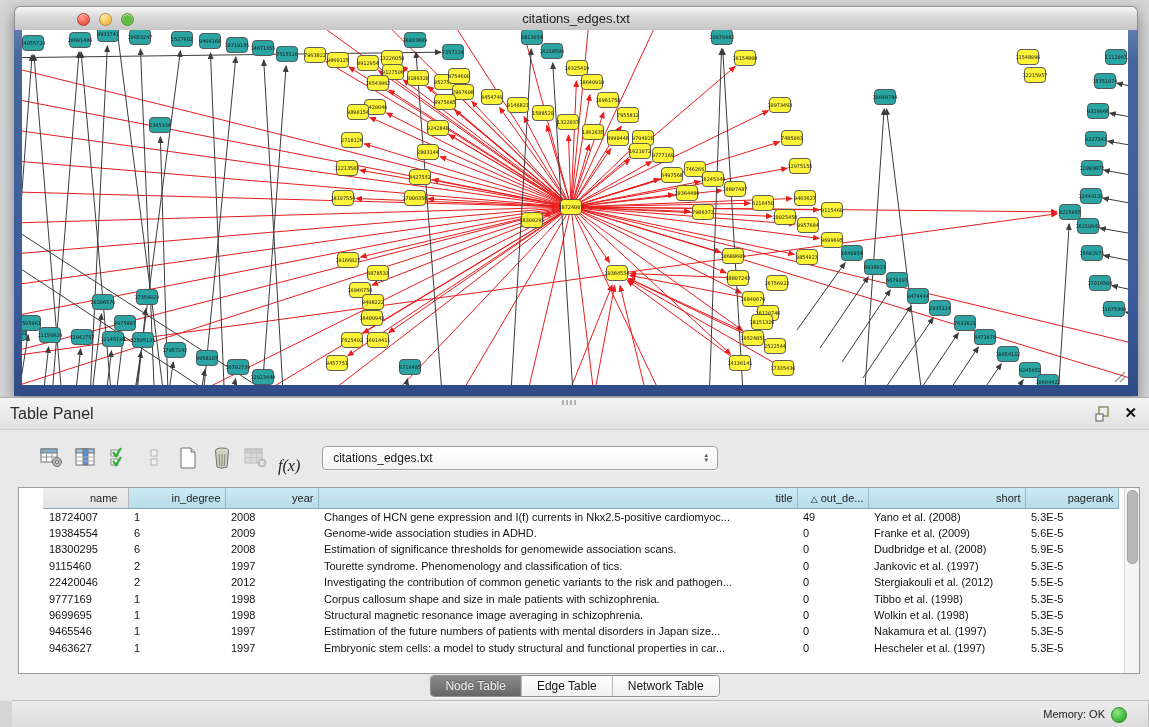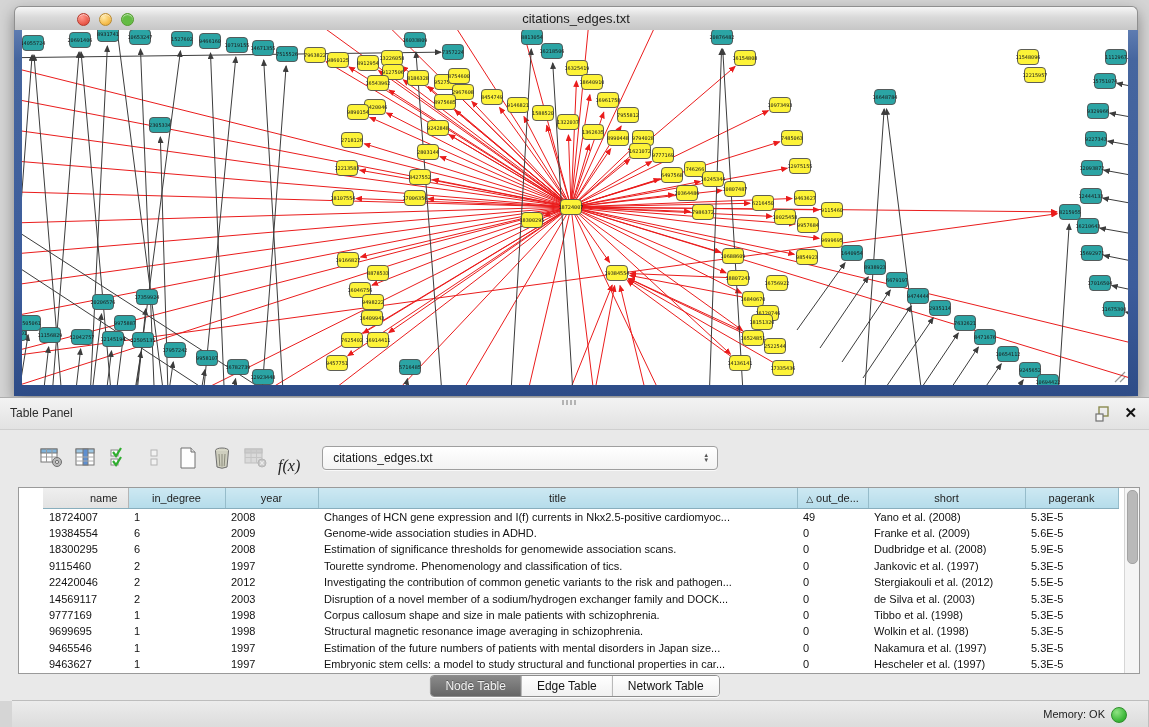--- a/index.html
+++ b/index.html
@@ -21,21 +21,21 @@
   .frame{position:absolute;left:0;top:24px;width:1124px;height:366px;
          background:linear-gradient(180deg,#5e7cb1 0%,#46669f 8%,#3c5c9b 70%,#2e4c87 100%);}
   .graph{position:absolute;left:8px;top:0;width:1106px;height:355px;background:#ffffff;overflow:hidden;}
   .graph svg{display:block;}
   .resize-grip{position:absolute;right:2px;bottom:2px;width:14px;height:14px;opacity:.55;}
 
   
   .panel-bg{position:absolute;left:0;top:397px;width:1149px;height:303px;background:#e9e9e9;border-top:1px solid #adadad;}
   .panel-header{position:absolute;left:0;top:398px;width:1149px;height:31px;
                 background:linear-gradient(#f3f3f3,#e2e2e2);border-bottom:1px solid #cfcfcf;}
-  .panel-title{position:absolute;left:10px;top:0;line-height:31px;font-size:12px;color:#2c2c2c;}
+  .panel-title{position:absolute;left:10px;top:0;line-height:31px;font-size:16px;color:#2c2c2c;}
   .panel-grip{position:absolute;left:562px;top:2px;width:16px;height:5px;opacity:.5;
               background:repeating-linear-gradient(90deg,#777 0 2px,transparent 2px 4px);}
   .float-btn{position:absolute;right:38px;top:8px;width:16px;height:16px;}
   .close-btn{position:absolute;right:12px;top:5px;font-size:15px;font-weight:bold;color:#111;line-height:20px;}
 
   .toolbar{position:absolute;left:0;top:432px;width:1149px;height:52px;display:flex;align-items:center;padding-left:38px;box-sizing:border-box;}
   .tool{width:27px;height:26px;margin-right:7px;display:flex;align-items:center;justify-content:center;}
   .tool.disabled{opacity:.45;}
   .fx{font-family:"Liberation Serif",serif;font-style:italic;font-size:16px;color:#222;margin:16px 6px 0 2px;}
   .table-select{margin-left:16px;width:394px;height:22px;border:1px solid #9f9f9f;border-radius:4px;
@@ -43,21 +43,21 @@
                 box-shadow:0 1px 0 rgba(255,255,255,.7);}
   .table-select .val{flex:1;font-size:12px;color:#1a1a1a;padding-left:10px;}
   .spin{display:flex;flex-direction:column;align-items:center;margin-right:8px;line-height:5px;}
   .spin span{font-size:6px;color:#555;}
 
   .table-wrap{position:absolute;left:18px;top:487px;width:1122px;height:187px;background:#fff;
               border:1px solid #9a9a9a;box-sizing:border-box;overflow:hidden;padding-left:24px;}
   table.grid{border-collapse:collapse;table-layout:fixed;}
   table.grid th{height:20px;font-weight:normal;font-size:11px;color:#1e1e1e;
                 background:linear-gradient(#cde8f2,#b5dcea);border-right:1px solid #96bcca;border-bottom:1px solid #88aebd;
-                text-align:center;overflow:hidden;white-space:nowrap;padding:0 4px;box-sizing:border-box;}
+                text-align:right;overflow:hidden;white-space:nowrap;padding:0 4px;box-sizing:border-box;}
   table.grid th.col-name{background:linear-gradient(#efefef,#e2e2e2);border-right:1px solid #b5b5b5;text-align:right;padding-right:10px;}
   table.grid th .sort{font-size:9px;margin-right:3px;color:#222;}
   table.grid td{height:16px;font-size:11px;color:#111;padding:0 2px 0 6px;white-space:nowrap;overflow:hidden;box-sizing:border-box;line-height:16.4px;}
   .vscroll{position:absolute;right:0;top:0;width:14px;height:100%;background:#f5f5f5;border-left:1px solid #d6d6d6;}
   .vthumb{position:absolute;left:2px;top:2px;width:9px;height:72px;border-radius:5px;background:#b9b9b9;border:1px solid #a3a3a3;}
 
   .seg{position:absolute;top:675px;left:50%;transform:translateX(-50%);display:flex;height:20px;
        border:1px solid #8d8d8d;border-radius:4px;overflow:hidden;background:#fbfbfb;box-shadow:0 1px 0 rgba(255,255,255,.8);}
   .seg-item{padding:0 15px;line-height:20px;font-size:12px;color:#141414;border-left:1px solid #b3b3b3;background:linear-gradient(#ffffff,#f1f1f1);}
   .seg-item:first-child{border-left:none;}
@@ -903,29 +903,20 @@
           <tr>
             <td>22420046</td>
             <td>2</td>
             <td>2012</td>
             <td>Investigating the contribution of common genetic variants to the risk and pathogen...</td>
             <td>0</td>
             <td>Stergiakouli et al. (2012)</td>
             <td>5.5E-5</td>
           </tr>
           <tr>
-            <td>14569117</td>
-            <td>2</td>
-            <td>2003</td>
-            <td>Disruption of a novel member of a sodium/hydrogen exchanger family and DOCK...</td>
-            <td>0</td>
-            <td>de Silva et al. (2003)</td>
-            <td>5.3E-5</td>
-          </tr>
-          <tr>
             <td>9777169</td>
             <td>1</td>
             <td>1998</td>
             <td>Corpus callosum shape and size in male patients with schizophrenia.</td>
             <td>0</td>
             <td>Tibbo et al. (1998)</td>
             <td>5.3E-5</td>
           </tr>
           <tr>
             <td>9699695</td>

